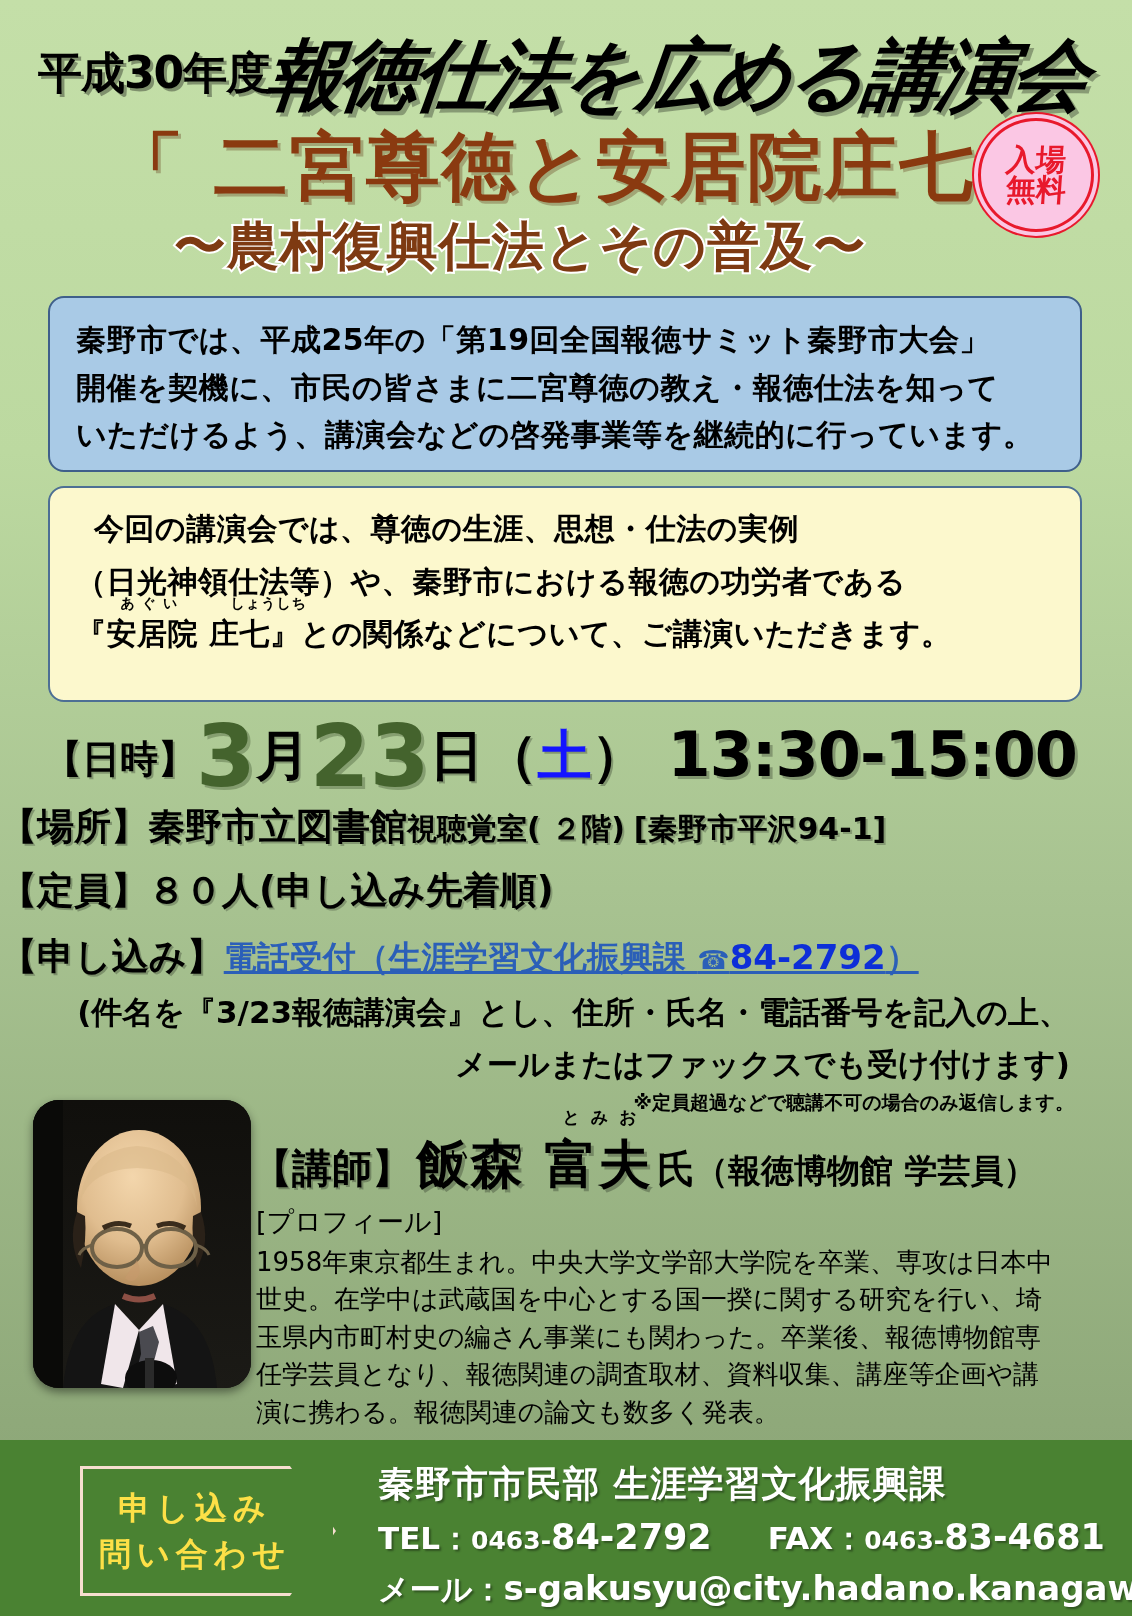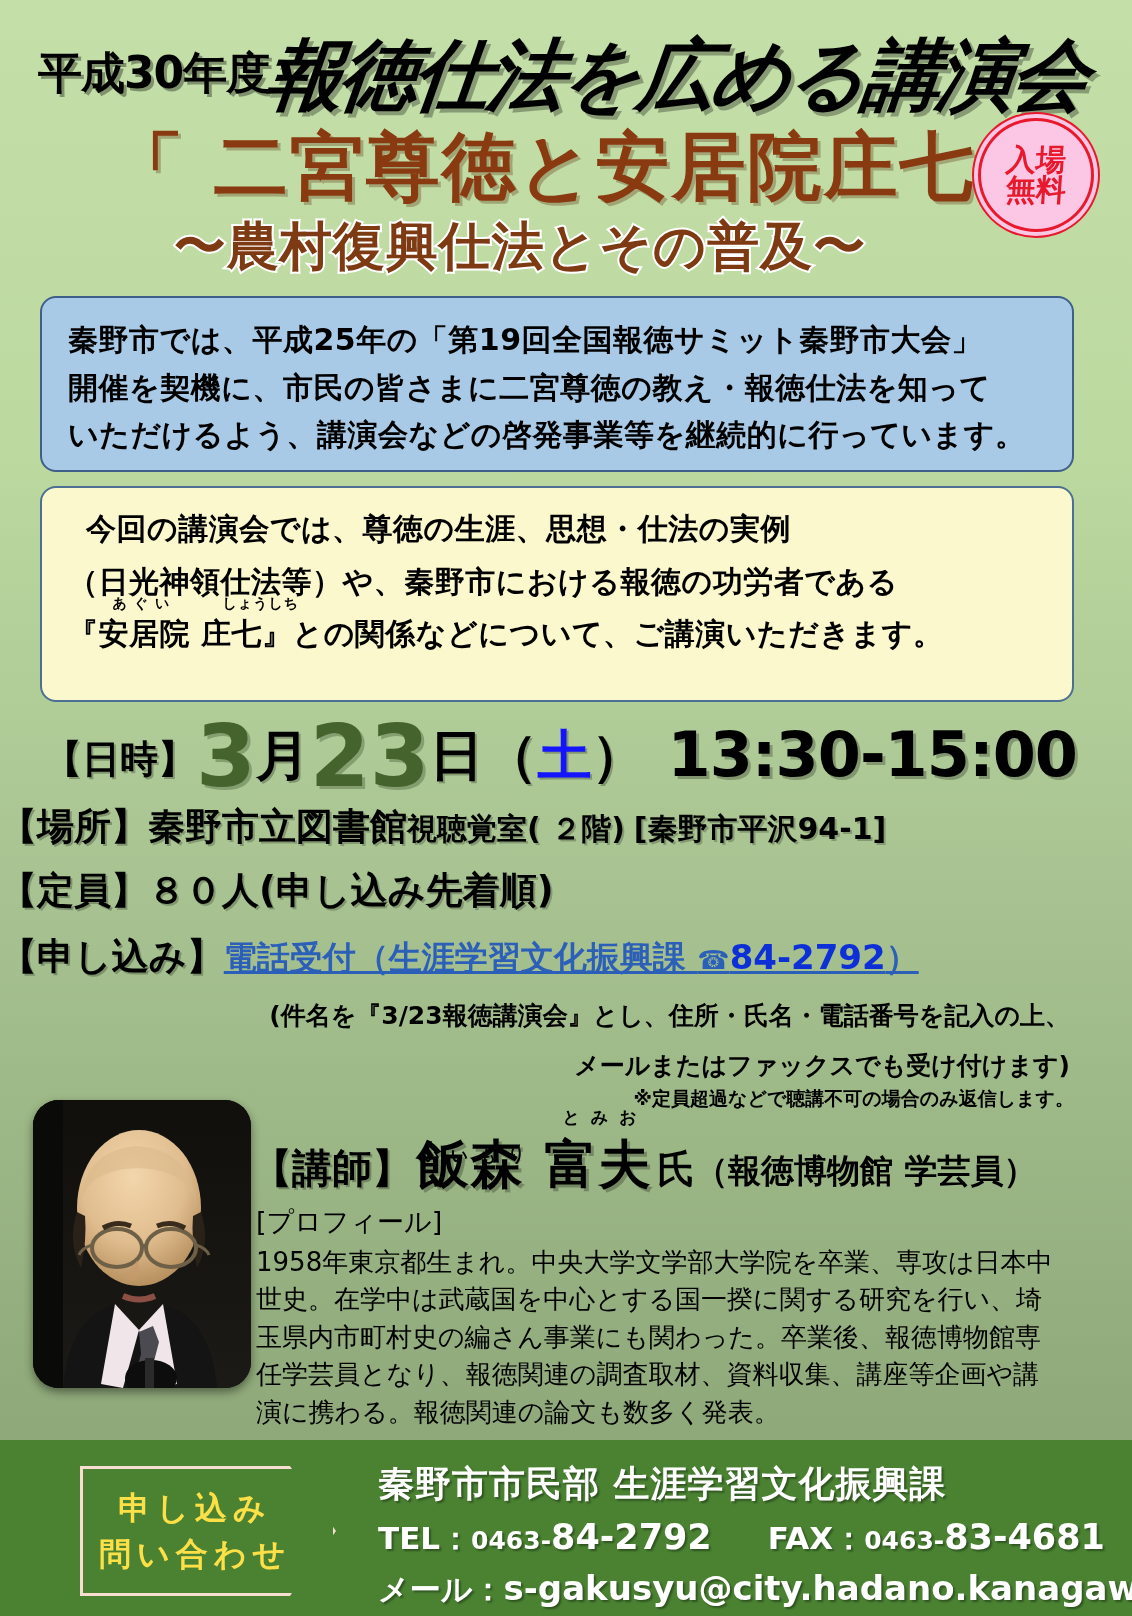--- a/index.html
+++ b/index.html
@@ -56,21 +56,21 @@
     line-height:1.0;
   }
   .freebadge span{
     font-size:30px;font-weight:bold;color:#e8192c;
     letter-spacing:0px;font-family:"DejaVu Sans",sans-serif;
     transform:skewX(-4deg);
   }
 
   
   .box{
-    position:absolute;left:40px;width:1034px;
+    position:absolute;left:48px;width:1034px;
     border-radius:16px;box-sizing:border-box;
   }
   .box-blue{
     top:296px;height:176px;background:#a9cae6;border:2px solid #3f5f8a;
     padding:22px 26px 0 26px;
   }
   .box-yellow{
     top:486px;height:216px;background:#fcf8cd;border:2px solid #4d6f94;
     padding:20px 26px 0 26px;
   }
@@ -127,22 +127,22 @@
   .val-sm{font-size:30px;font-weight:bold;color:#000;
     font-family:"DejaVu Sans",sans-serif;
     text-shadow:2px 2px 0 rgba(0,0,0,0.22);}
   .applylink{
     font-size:33px;font-weight:bold;color:#2b5fb8;
     text-decoration:underline;font-family:"DejaVu Sans",sans-serif;
   }
   .applylink .tel{color:#0d2fd8;font-size:34px;}
   .phone-icon{font-size:26px;}
   .sub-line{
-    text-align:right;padding-right:62px;margin-top:17px;
-    font-size:25px;font-weight:bold;color:#000;
+    text-align:right;padding-right:62px;margin-top:10px;
+    font-size:31px;font-weight:bold;color:#000;
     font-family:"DejaVu Sans",sans-serif;white-space:nowrap;
   }
   .sub-line.l1{padding-right:62px;}
   .note{
     text-align:right;padding-right:58px;margin-top:4px;
     font-size:19px;font-weight:bold;color:#000;
     font-family:"DejaVu Sans",sans-serif;
     margin-left:12px;
   }
 

